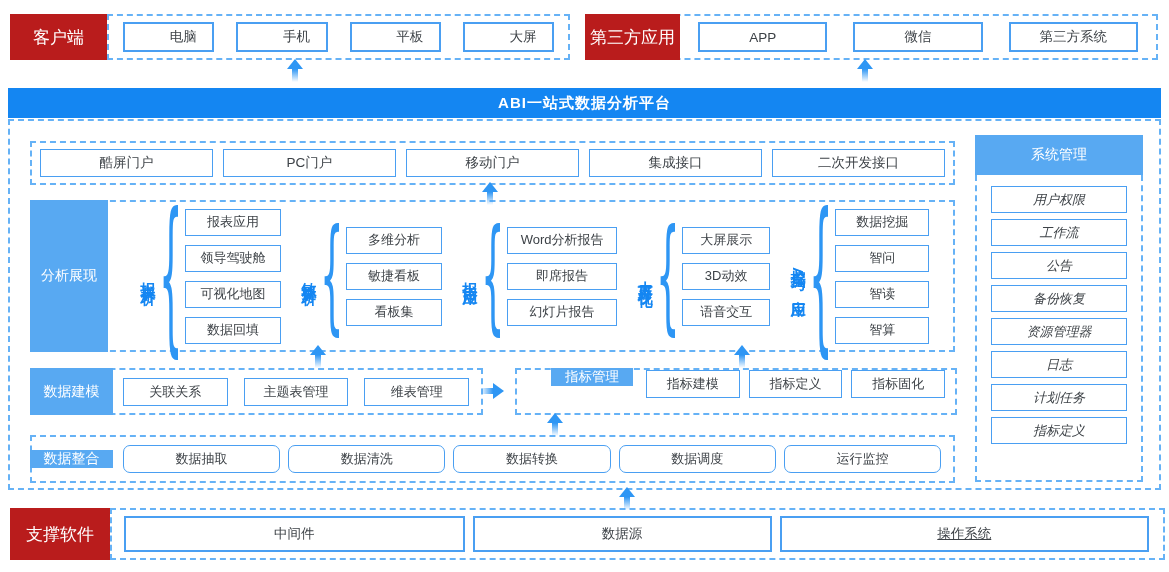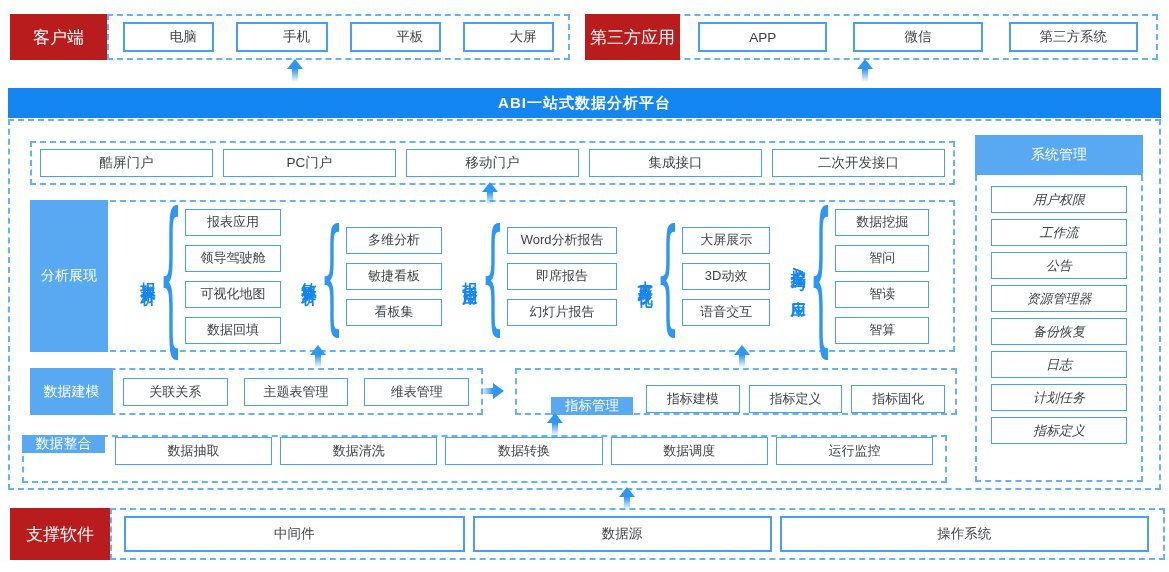--- a/index.html
+++ b/index.html
@@ -48,43 +48,43 @@
   .gcol .box { height:27px; width:96px; }
   .g2 .gcol .box { width:110px; }
   .g3 .gcol .box { width:88px; }
   .g4 .gcol .box { width:94px; }
 
   
   .modeling-a { position:absolute; left:20px; top:247px; width:453px; height:47px; display:flex; align-items:stretch; }
   .mod-label { width:83px; margin:-2px 0 -2px -2px; }
   .mod-items { flex:1; display:flex; gap:16px; padding:0 12px 0 10px; align-items:center; }
   .mod-items .box { flex:1; height:28px; }
-  .modeling-b { position:absolute; left:505px; top:247px; width:442px; height:47px; display:flex; align-items:flex-end;padding-left:36px; }
+  .modeling-b { position:absolute; left:505px; top:247px; width:442px; height:47px; display:flex; align-items:flex-start;padding-left:36px; }
   .ind-label { width:82px; margin:-2px 0 -2px -2px; font-size:13.5px; }
   .ind-items { flex:1; display:flex; gap:9px; padding:0 10px 0 13px; align-items:center; }
   .ind-items .box { flex:1; height:28px; }
 
   
-  .integration { position:absolute; left:12px; top:314px; width:925px; height:48px; display:flex; align-items:flex-start; }
+  .integration { position:absolute; left:20px; top:314px; width:925px; height:48px; display:flex; align-items:center; }
   .int-label { width:83px; margin:-2px 0 -2px -2px; }
   .int-items { flex:1; display:flex; gap:8px; padding:0 12px 0 10px; align-items:center; }
-  .int-items .box { flex:1; height:28px; }
+  .int-items .box { flex:1; height:28px;border-radius:7px; }
 
   
   .system { position:absolute; left:965px; top:14px; width:168px; height:347px; display:flex; flex-direction:column; }
   .sys-header { height:40px; margin:-2px -2px 0 -2px; }
   .sys-items { flex:1; display:flex; flex-direction:column; gap:6px; padding:11px 14px 10px 14px;font-style:italic; }
   .sys-items .box { height:27px; }
 
   
   .support-row { position:absolute; left:10px; top:508px; right:4px; height:52px; display:flex; }
   .support-label { width:100px; }
   .support-items { flex:1; display:flex; gap:8px; padding:6px 14px 6px 12px; align-items:stretch; }
   .support-items .box { border-width:2px; font-size:13.5px; }
-  .sup-0 { flex:339; } .sup-1 { flex:297; } .sup-2 { flex:368; }
+  .sup-0 { flex:339; } .sup-1 { flex:297; } .sup-2 { flex:368;text-decoration:underline; }
 
   
   .arrow-up { position:absolute; width:16px; display:flex; flex-direction:column; align-items:center; z-index:6; }
   .arrow-up .head { width:0; height:0; border-left:8px solid transparent; border-right:8px solid transparent; border-bottom:10px solid #2e96f4; }
   .arrow-up .tail { width:6px; height:13px; background:linear-gradient(to bottom,#2e96f4,rgba(88,169,242,0)); }
   .arrow-right { position:absolute; height:18px; display:flex; align-items:center; z-index:6; }
   .arrow-right .tail { width:12px; height:6px; background:linear-gradient(to left,#2e96f4,rgba(88,169,242,0.05)); }
   .arrow-right .head { width:0; height:0; border-top:8px solid transparent; border-bottom:8px solid transparent; border-left:11px solid #2e96f4; }
 </style>
 </head>
@@ -253,22 +253,22 @@
         <div class="box">运行监控</div>
       </div>
     </div>
 
     <div class="system dashed">
       <div class="lsolid sys-header">系统管理</div>
       <div class="sys-items">
         <div class="box">用户权限</div>
         <div class="box">工作流</div>
         <div class="box">公告</div>
+        <div class="box">备份恢复</div>
         <div class="box">资源管理器</div>
-        <div class="box">备份恢复</div>
         <div class="box">日志</div>
         <div class="box">计划任务</div>
         <div class="box">指标定义</div>
       </div>
     </div>
 
   </div>
 
   <div class="arrow-up" style="left:619px; top:487px;">
       <div class="head"></div>

